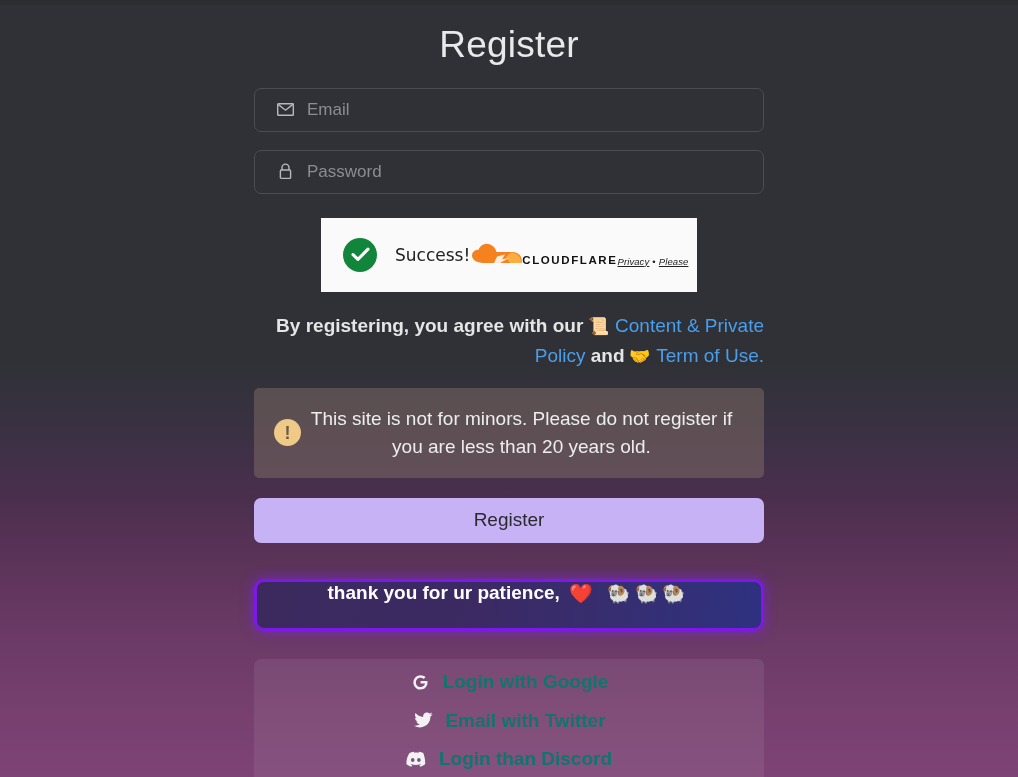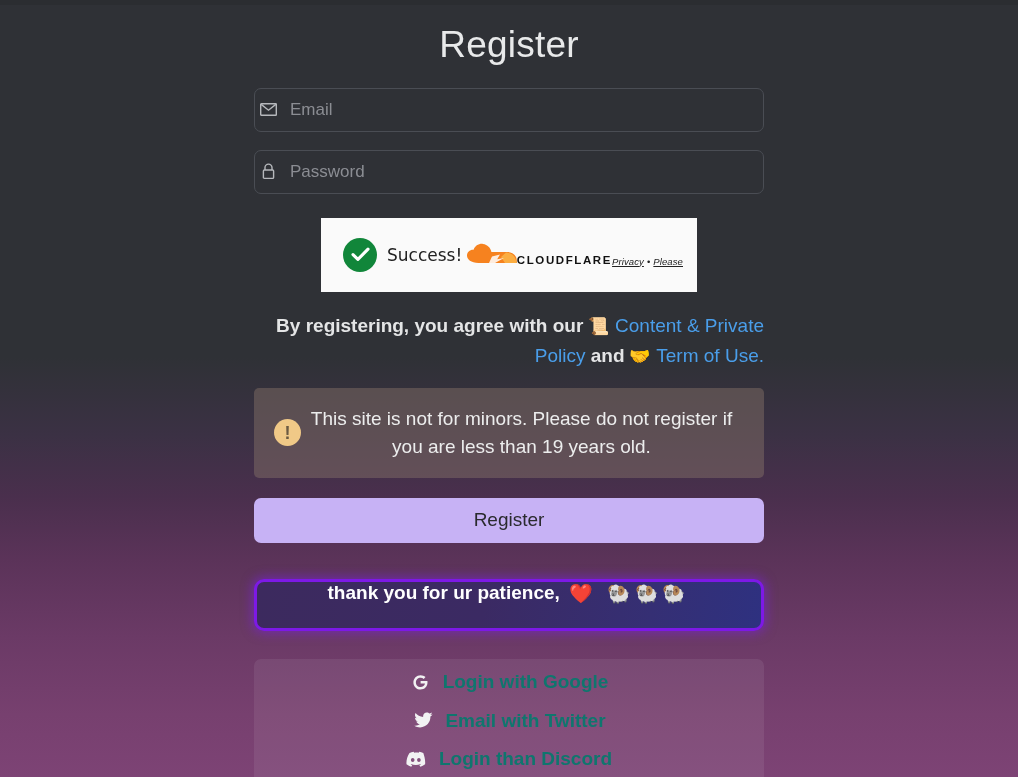--- a/index.html
+++ b/index.html
@@ -54,21 +54,21 @@
   .field {
     box-sizing: border-box;
     margin-top: 18px;
     width: 510px;
     height: 44px;
     border: 1px solid #4a4d54;
     border-radius: 7px;
     background: transparent;
     display: flex;
     align-items: center;
-    padding: 0 3px;
+    padding: 0 20px;
   }
   .field:first-of-type { margin-top: 0; }
   .field-icon {
     width: 20px;
     height: 20px;
     flex: 0 0 20px;
     display: flex;
     align-items: center;
     justify-content: center;
     margin-right: 12px;
@@ -106,21 +106,21 @@
     height: 34px;
     border-radius: 50%;
     background: #11863a;
     flex: 0 0 34px;
     display: flex;
     align-items: center;
     justify-content: center;
   }
   .ts-label {
     flex: 1 1 auto;
-    margin-left: 10px;
+    margin-left: 18px;
     font-size: 17px;
     color: #222;
     font-family: "DejaVu Sans", sans-serif;
   }
   .ts-brand {
     flex: 0 0 auto;
     display: flex;
     flex-direction: row;
     align-items: flex-end;
     justify-content: center;
@@ -330,21 +330,21 @@
       <span>By registering, you agree with our</span>
       <span class="emo">📜</span>
       <a href="#">Content &amp; Private Policy</a>
       <span>and</span>
       <span class="emo">🤝</span>
       <a href="#">Term of Use.</a>
     </div>
 
     <div class="warn">
       <span class="warn-icon">!</span>
-      <span class="warn-text">This site is not for minors. Please do not register if you are less than 19 years old.</span>
+      <span class="warn-text">This site is not for minors. Please do not register if you are less than 20 years old.</span>
     </div>
 
     <button class="register-btn">Register</button>
 
     <div class="announce">
       <span>thank you for ur patience,</span>
       <span class="emo-run">❤️</span>
       <span class="emo-run">🐏🐏🐏</span>
     </div>
 

